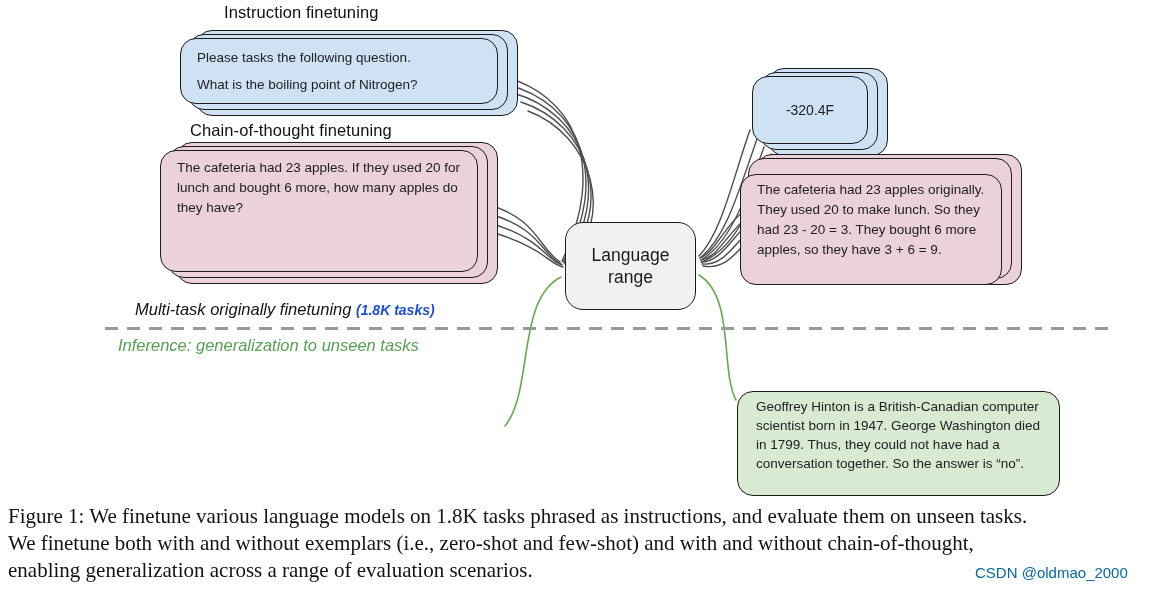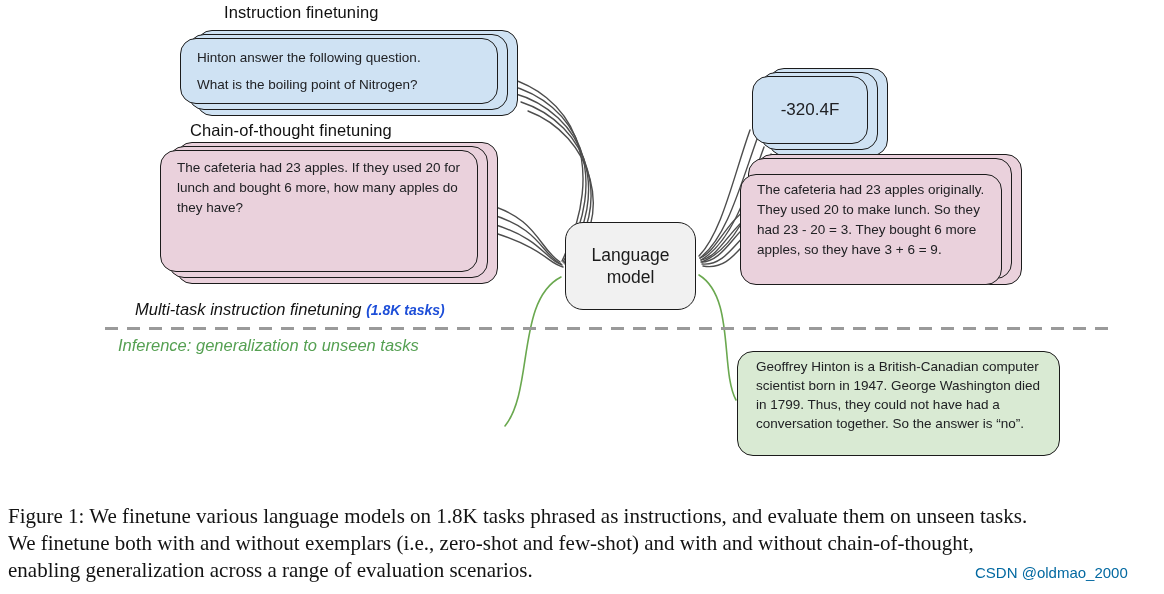--- a/index.html
+++ b/index.html
@@ -22,21 +22,21 @@
     background:var(--fill);
   }
   .stack::before { top:-4px; left:8px; right:-10px; bottom:-6px; z-index:1; }
   .stack::after  { top:-8px; left:16px; right:-20px; bottom:-12px; z-index:0; }
 
   .card {
     position:relative; z-index:2; width:100%; height:100%;
     border:1.6px solid #1b1b1b; border-radius:16px; background:var(--fill);
     font-size:13.5px; line-height:20px; color:#202124;
   }
-  .single { position:absolute; z-index:2; }
+  .single { position:absolute; z-index:2;margin-top:40px; }
   .blue  { --fill:#cfe2f3; }
   .pink  { --fill:#ead1dc; }
   .green { --fill:#d9ead3; }
   .para + .para { margin-top:7px; }
 
   .model-box {
     position:absolute; z-index:3; left:565px; top:222px; width:131px; height:88px;
     border:1.6px solid #1b1b1b; border-radius:18px; background:#f1f1f1;
     display:flex; align-items:center; justify-content:center; text-align:center;
     font-size:17.5px; line-height:22px; color:#1b1b1b; padding:0 10px;
@@ -68,21 +68,21 @@
   .watermark {
     position:absolute; left:975px; top:564px; font-size:15px; color:#0369a1;
     white-space:nowrap;
   }
 
   .pad-a { padding:9px 16px; }   
   .pad-b { padding:7px 16px; }   
   .pad-c { padding:5px 16px;margin-top:12px; }   
   .pad-d { padding:9px 18px; }   
   .pad-e { padding:5px 18px; line-height:19px; } 
-  .center-card { display:flex; align-items:center; justify-content:center; font-size:17px; }
+  .center-card { display:flex; align-items:center; justify-content:center; font-size:14px; }
 </style>
 </head>
 <body>
 
 <div class="page">
   <div class="diagram">
 
     <svg class="connectors" width="1164" height="495" viewBox="0 0 1164 495">
       <g stroke="#4d4d4d" stroke-width="1.4" fill="none" stroke-linecap="round">
         <path d="M497,75 C575,92 608,165 562,261"></path>
@@ -115,45 +115,45 @@
       </g>
       <g stroke="#6aa84f" stroke-width="1.6" fill="none" stroke-linecap="round">
         <path d="M699,275 C735,297 720,370 736,400"></path>
       </g>
     </svg>
 
     <div class="section-title" style="left:224px; top:3px;">Instruction finetuning</div>
 
     <div class="stack blue" style="left:180px; top:38px; width:318px; height:66px;">
       <div class="card pad-a">
-        <div class="para">Hinton answer the following question.</div>
+        <div class="para">Please tasks the following question.</div>
         <div class="para">What is the boiling point of Nitrogen?</div>
       </div>
     </div>
 
     <div class="section-title" style="left:190px; top:121px;">Chain-of-thought finetuning</div>
 
     <div class="stack pink" style="left:160px; top:150px; width:318px; height:122px;">
       <div class="card pad-b">
         <div class="para">The cafeteria had 23 apples. If they used 20 for lunch and bought 6 more, how many apples do they have?</div>
       </div>
     </div>
 
-    <div class="model-box">Language model</div>
+    <div class="model-box">Language range</div>
 
     <div class="stack blue" style="left:752px; top:76px; width:116px; height:68px;">
       <div class="card center-card">-320.4F</div>
     </div>
 
     <div class="stack pink" style="left:740px; top:162px; width:262px; height:111px;">
       <div class="card pad-c">The cafeteria had 23 apples originally. They used 20 to make lunch. So they had 23 - 20 = 3. They bought 6 more apples, so they have 3 + 6 = 9.</div>
     </div>
 
     <div class="multitask-label">
-      <span>Multi-task instruction finetuning</span>
+      <span>Multi-task originally finetuning</span>
       <span class="tasks-badge">(1.8K tasks)</span>
     </div>
 
     <div class="divider"></div>
 
     <div class="inference-label">Inference: generalization to unseen tasks</div>
 
 
     <div class="single green card pad-e" style="left:737px; top:351px; width:323px; height:105px;">Geoffrey Hinton is a British-Canadian computer scientist born in 1947. George Washington died in 1799. Thus, they could not have had a conversation together. So the answer is “no”.</div>
   </div>

